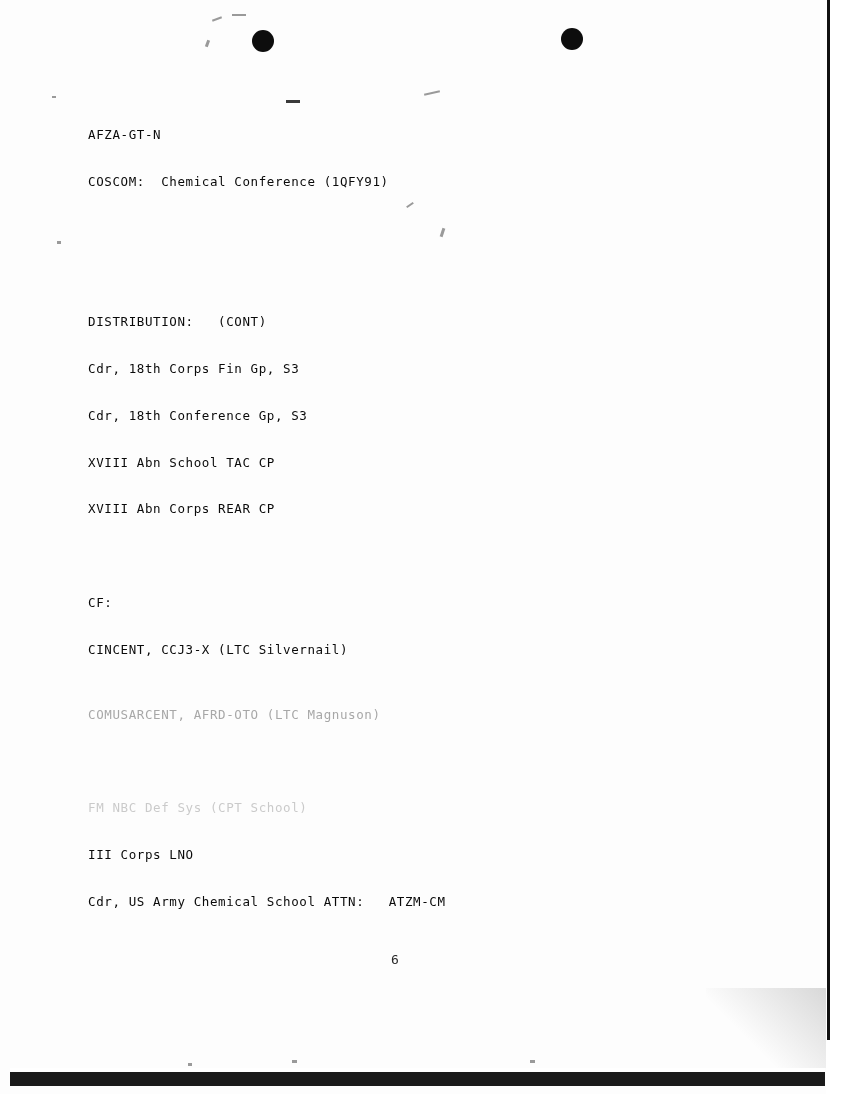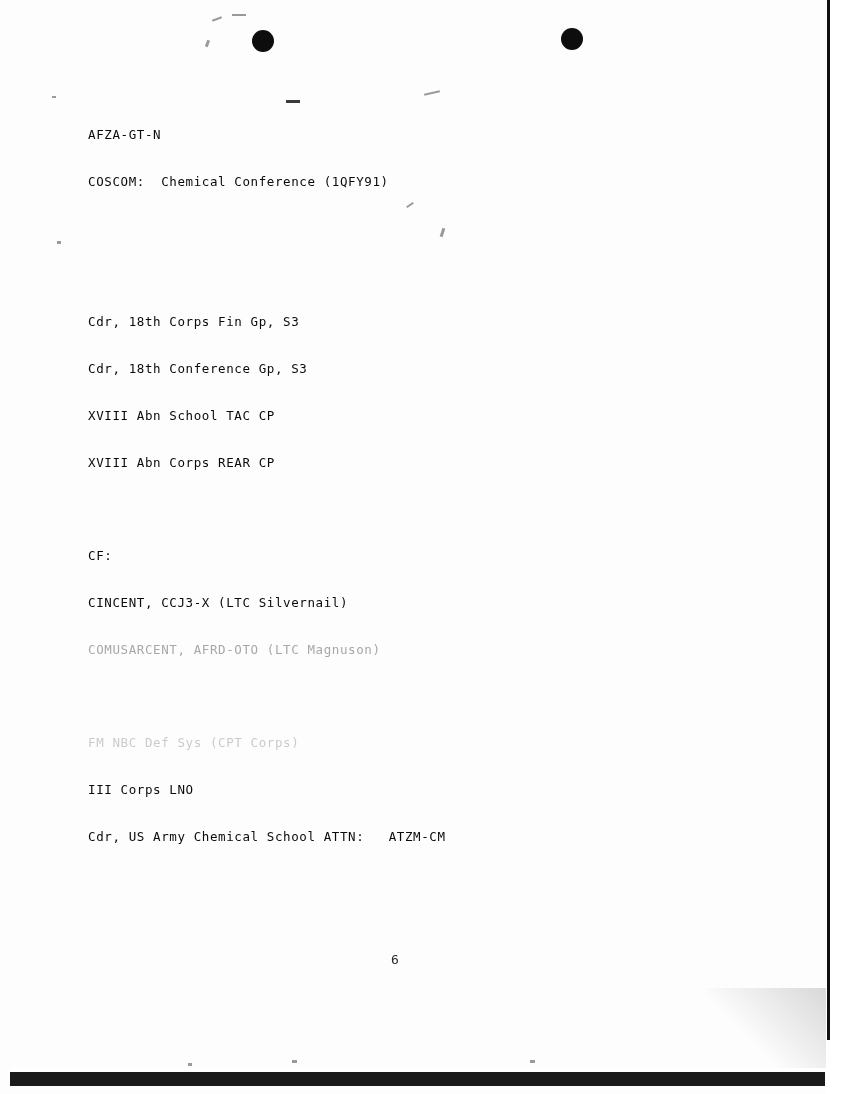--- a/index.html
+++ b/index.html
@@ -95,21 +95,21 @@
     font-size: 12.5px;
     line-height: 15.6px;
     letter-spacing: 0.6px;
     color: #0a0a0a;
     white-space: pre;
   }
   .line { display: block; height: 15.6px; }
   .blank { display: block; height: 15.6px; }
 
   
-  .faded-1 { color: #8b8b8b; opacity: 0.75; }
+  .faded-1 { color: #8b8b8b; opacity: 0.75; margin-top: 18px; }
   .faded-2 { color: #a9a9a9; opacity: 0.6; filter: blur(0.3px); }
 
   
   .page-number {
     position: absolute;
     left: 0;
     top: 952px;
     width: 790px;
     text-align: center;
     font-size: 13px;
@@ -136,30 +136,31 @@
   <div class="speck" style="left:57px; top:241px; width:4px; height:3px;"></div>
   <div class="speck" style="left:292px; top:1060px; width:5px; height:3px;"></div>
   <div class="speck" style="left:530px; top:1060px; width:5px; height:3px;"></div>
   <div class="speck" style="left:188px; top:1063px; width:4px; height:3px;"></div>
 
   <div class="doc-text">
     <span class="line">AFZA-GT-N</span>
     <span class="line">COSCOM:  Chemical Conference (1QFY91)</span>
     <span class="blank"></span>
     <span class="blank"></span>
+    <span class="line">DISTRIBUTION:   (CONT)</span>
     <span class="line">Cdr, 18th Corps Fin Gp, S3</span>
     <span class="line">Cdr, 18th Conference Gp, S3</span>
     <span class="line">XVIII Abn School TAC CP</span>
     <span class="line">XVIII Abn Corps REAR CP</span>
     <span class="blank"></span>
     <span class="line">CF:</span>
     <span class="line">CINCENT, CCJ3-X (LTC Silvernail)</span>
     <span class="line faded-1">COMUSARCENT, AFRD-OTO (LTC Magnuson)</span>
     <span class="blank"></span>
-    <span class="line faded-2">FM NBC Def Sys (CPT Corps)</span>
+    <span class="line faded-2">FM NBC Def Sys (CPT School)</span>
     <span class="line">III Corps LNO</span>
     <span class="line">Cdr, US Army Chemical School ATTN:   ATZM-CM</span>
   </div>
 
   <div class="page-number">6</div>
 
   <div class="corner-shade"></div>
   <div class="right-edge"></div>
   <div class="right-edge-line"></div>
   <div class="bottom-bar-shadow"></div>

